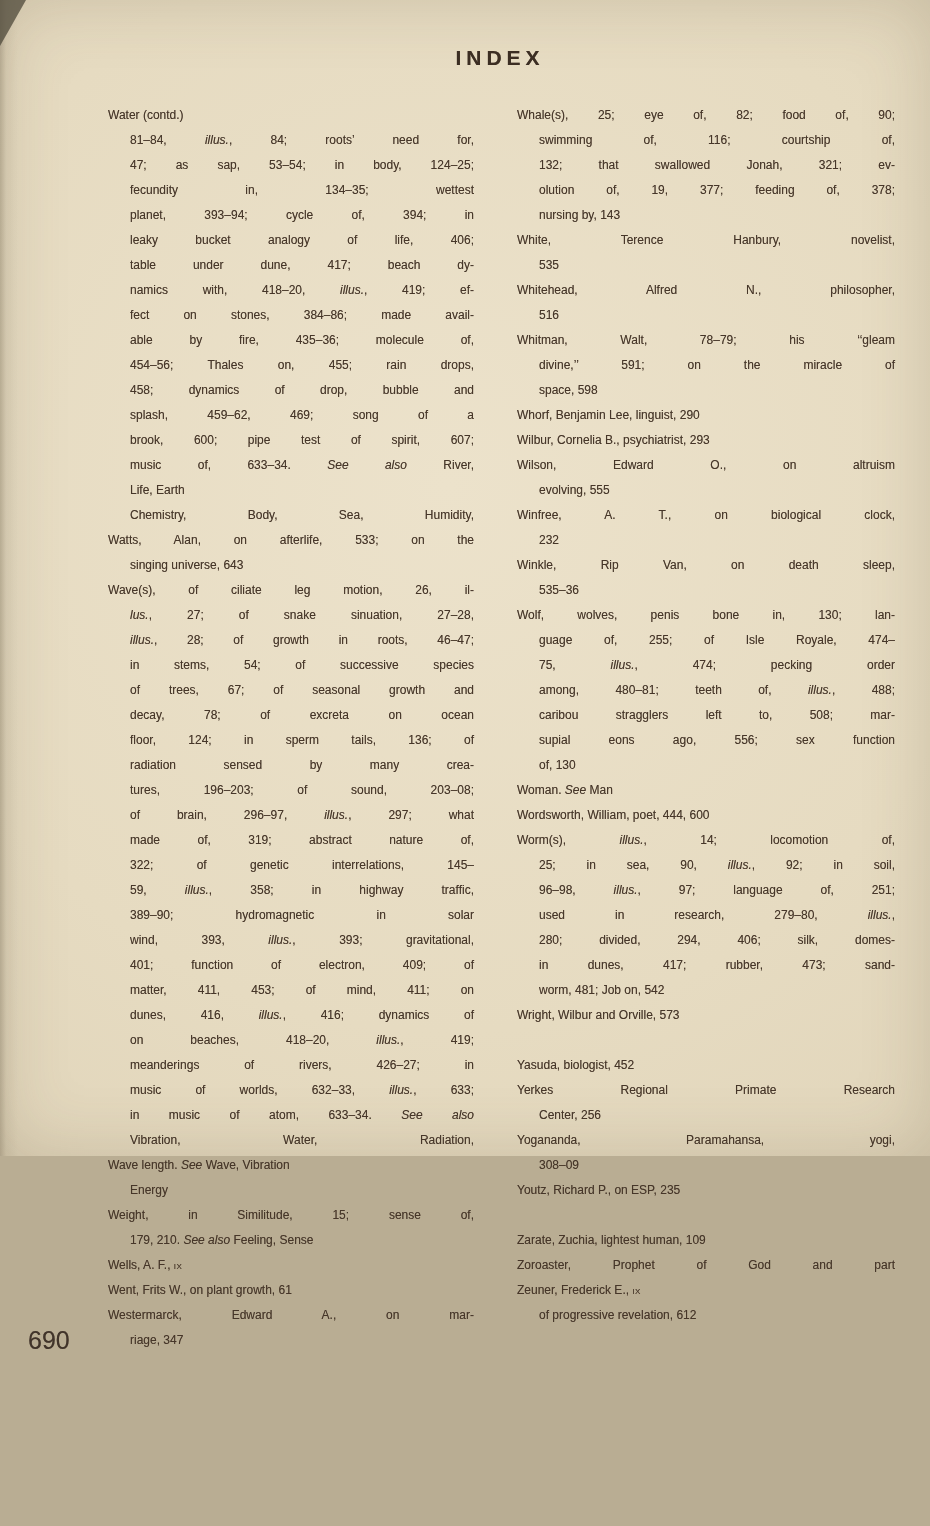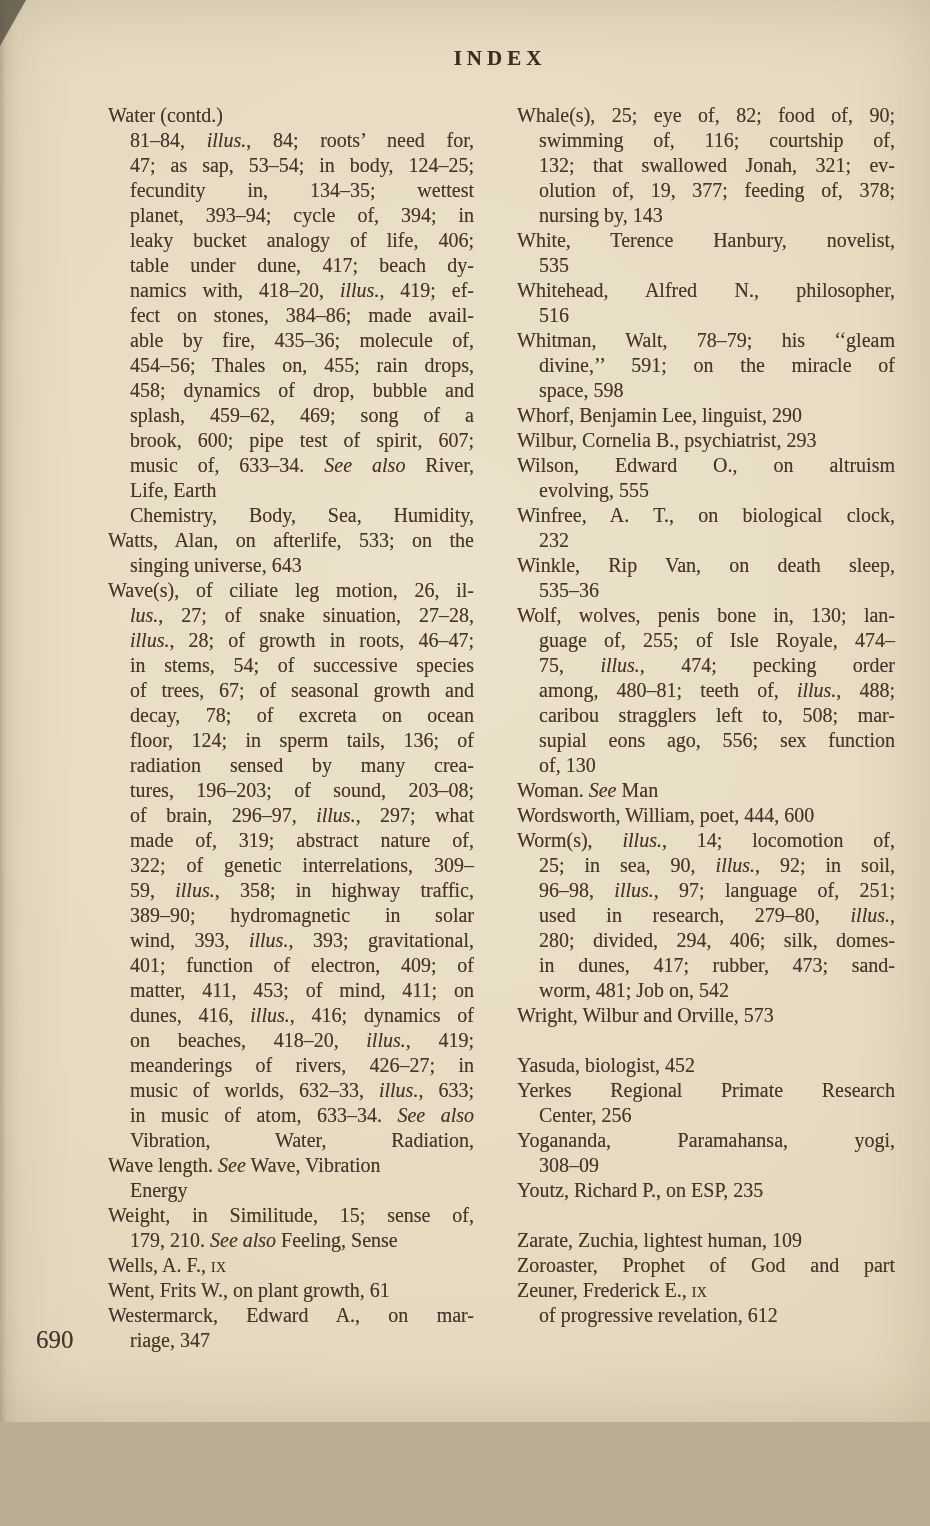--- a/index.html
+++ b/index.html
@@ -1,51 +1,51 @@
 <!DOCTYPE html>
 <html style="--paper: #e6dbc1; --ink: #463629;"><head>
 <meta charset="utf-8">
 <style>
   html,body{margin:0;padding:0;}
   body{width:930px;height:1526px;overflow:hidden;background:#b9ad93;}
   .page{
-    position:relative;width:930px;height:1422px;
+    position:relative;width:930px;height:1156px;
     background:
       radial-gradient(ellipse 130% 105% at 48% 42%, #ece2cb 0%, #e6dbc1 45%, #dfd3b8 78%, #d2c5a8 100%);
     box-shadow: inset 0 0 70px rgba(90,75,50,.20);
-    font-family:Liberation Serif, serif;
+    font-family:Liberation Sans, sans-serif;
     color:var(--ink,#463629);
   }
   .page::before{ 
     content:"";position:absolute;inset:0;pointer-events:none;
     background:linear-gradient(90deg, rgba(96,84,62,.28) 0, rgba(96,84,62,.07) 6px, rgba(96,84,62,0) 18px);
   }
   .corner{
     position:absolute;top:0;left:0;width:0;height:0;
     border-left:26px solid rgba(78,72,58,.75);
     border-bottom:46px solid transparent;
   }
   .header{
     position:absolute;top:46px;left:70px;width:860px;margin:0;
     text-align:center;font-size:21px;font-weight:600;letter-spacing:5px;
     color:#3c2e23;text-shadow:0 0 .5px rgba(60,46,35,.6);
   }
   .col{
-    position:absolute;top:103px;font-size:20px;line-height:25px;
+    position:absolute;top:103px;font-size:12px;line-height:25px;
     text-shadow:0 0 .5px rgba(70,54,41,.5);
   }
   .col-left{left:108px;width:366px;}
   .col-right{left:517px;width:378px;}
   .line{min-height:25px;}
   .line.just{text-align:justify;text-align-last:justify;}
   .line.ind{padding-left:22px;}
   .it{font-style:italic;}
   .sc{font-variant:small-caps;letter-spacing:.5px;}
   .pagenum{
-    position:absolute;left:36px;top:1326px;font-size:25px;
+    position:absolute;left:28px;top:1326px;font-size:25px;
     color:#41342a;text-shadow:0 0 .5px rgba(65,52,42,.5);
   }
 </style>
 </head>
 <body>
 
 <div class="page">
   <div class="corner"></div>
   <h1 class="header">INDEX</h1>
   <div class="col col-left">
@@ -72,21 +72,21 @@
       <div class="line ind just"><span class="it">lus.</span>, 27; of snake sinuation, 27–28,</div>
       <div class="line ind just"><span class="it">illus.</span>, 28; of growth in roots, 46–47;</div>
       <div class="line ind just">in stems, 54; of successive species</div>
       <div class="line ind just">of trees, 67; of seasonal growth and</div>
       <div class="line ind just">decay, 78; of excreta on ocean</div>
       <div class="line ind just">floor, 124; in sperm tails, 136; of</div>
       <div class="line ind just">radiation sensed by many crea-</div>
       <div class="line ind just">tures, 196–203; of sound, 203–08;</div>
       <div class="line ind just">of brain, 296–97, <span class="it">illus.</span>, 297; what</div>
       <div class="line ind just">made of, 319; abstract nature of,</div>
-      <div class="line ind just">322; of genetic interrelations, 309–</div>
+      <div class="line ind just">322; of genetic interrelations, 145–</div>
       <div class="line ind just">59, <span class="it">illus.</span>, 358; in highway traffic,</div>
       <div class="line ind just">389–90; hydromagnetic in solar</div>
       <div class="line ind just">wind, 393, <span class="it">illus.</span>, 393; gravitational,</div>
       <div class="line ind just">401; function of electron, 409; of</div>
       <div class="line ind just">matter, 411, 453; of mind, 411; on</div>
       <div class="line ind just">dunes, 416, <span class="it">illus.</span>, 416; dynamics of</div>
       <div class="line ind just">on beaches, 418–20, <span class="it">illus.</span>, 419;</div>
       <div class="line ind just">meanderings of rivers, 426–27; in</div>
       <div class="line ind just">music of worlds, 632–33, <span class="it">illus.</span>, 633;</div>
       <div class="line ind just">in music of atom, 633–34. <span class="it">See also</span></div>

